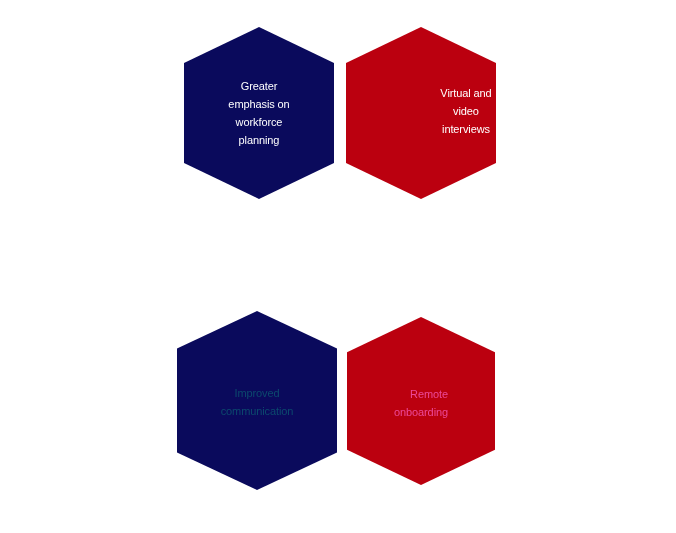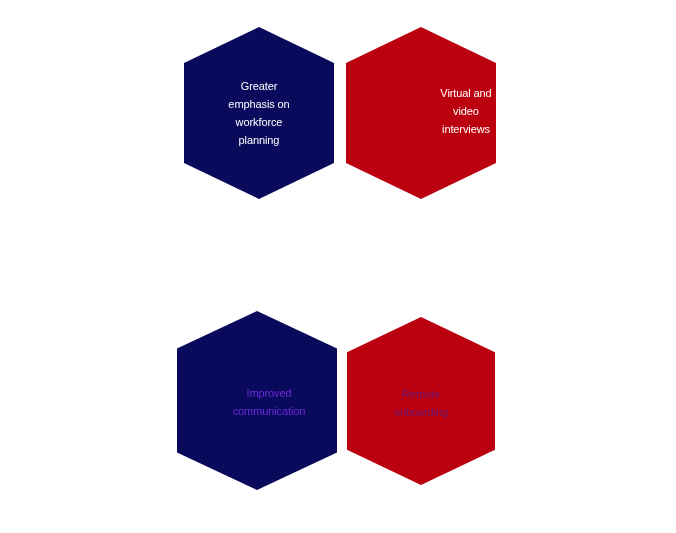--- a/index.html
+++ b/index.html
@@ -32,25 +32,25 @@
 video
 interviews</div>
   </div>
 
 
 
   <div class="hex" style="left: 177px; top: 311px; width: 160px; height: 179px;">
     <svg viewBox="0 0 100 100" preserveAspectRatio="none">
         <polygon points="50,0 100,21 100,79 50,100 0,79 0,21" fill="#0a0a5c"></polygon>
       </svg>
-    <div class="hex-label" style="color: #6d28d9; transform: translateY(1px); padding-left: 12px;">Improved
+    <div class="hex-label" style="color: #0c4a6e; transform: translateY(1px);">Improved
 communication</div>
   </div>
 
   <div class="hex" style="left: 347px; top: 317px; width: 148px; height: 168px;">
     <svg viewBox="0 0 100 100" preserveAspectRatio="none">
         <polygon points="50,0 100,21 100,79 50,100 0,79 0,21" fill="#bb000f"></polygon>
       </svg>
-    <div class="hex-label" style="color: #701a75; transform: translateY(2px);">Remote
+    <div class="hex-label" style="color: #ec4899; transform: translateY(2px); text-align: right;">Remote
 onboarding</div>
   </div>
 
 </div>
 
 </body></html>

